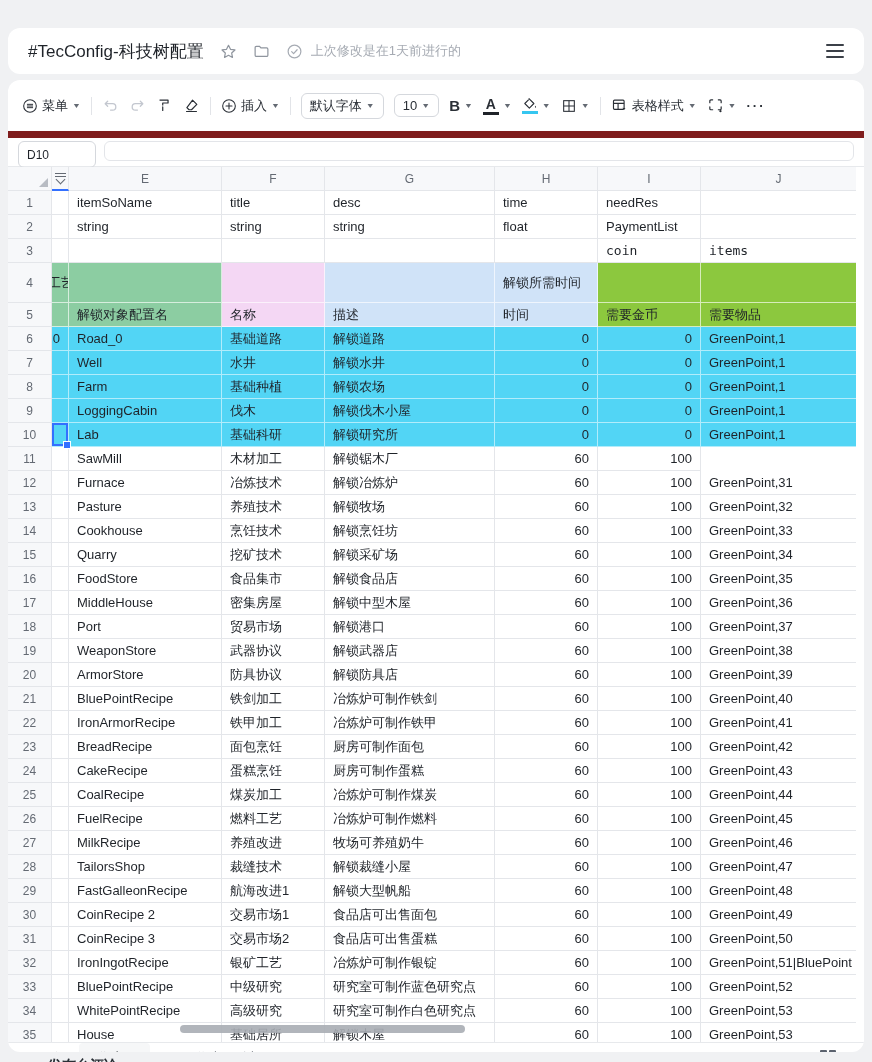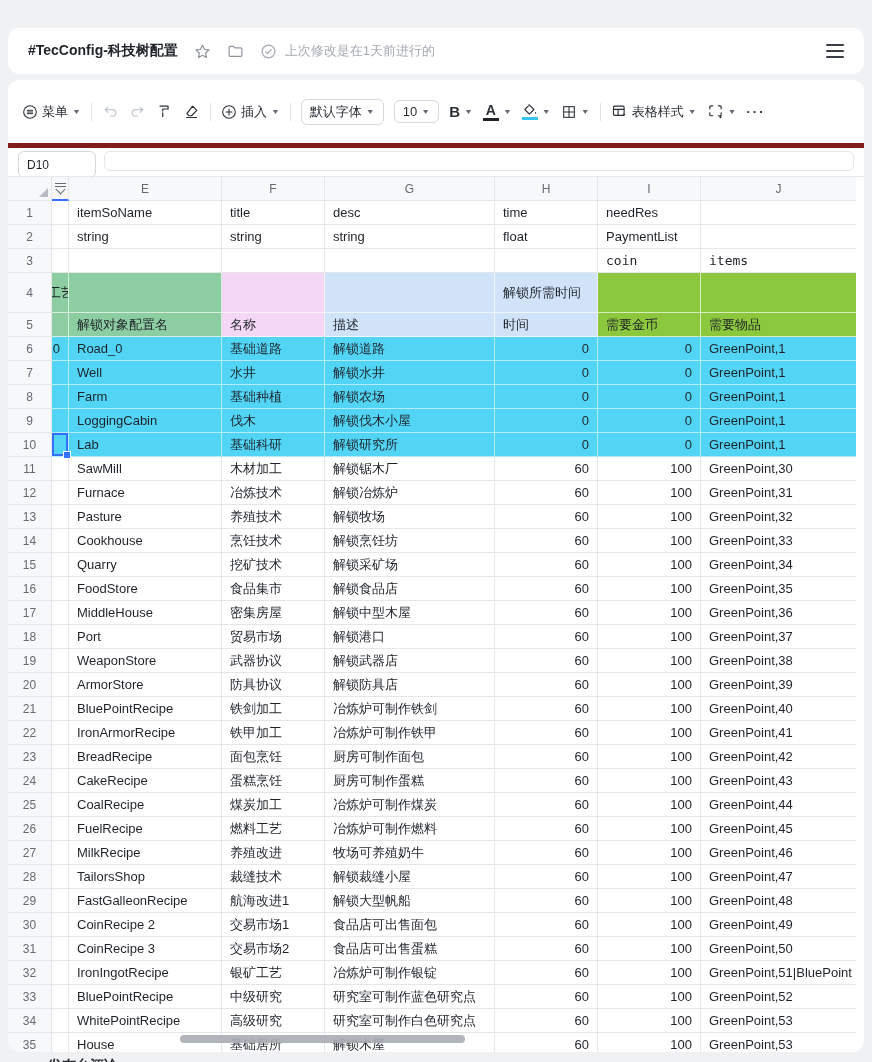--- a/index.html
+++ b/index.html
@@ -1,29 +1,29 @@
 <!DOCTYPE html>
 <html><head>
 <meta charset="utf-8">
 <style>
   html,body{margin:0;padding:0;}
   body{width:872px;height:1062px;background:#f0f1f3;font-family:"Liberation Sans","DejaVu Sans",sans-serif;overflow:hidden;position:relative;}
   .card{position:absolute;left:8px;width:856px;background:#fff;border-radius:12px;box-sizing:border-box;}
   
   #titlecard{top:28px;height:46px;display:flex;align-items:center;padding:0 20px;}
-  .doc-title{font-size:14px;font-weight:700;color:#1f2329;white-space:nowrap;}
+  .doc-title{font-size:17px;font-weight:400;color:#1f2329;white-space:nowrap;}
   .t-icon{margin-left:16px;display:flex;align-items:center;color:#8f959e;}
   .modified{margin-left:8px;font-size:13px;color:#a6abb3;white-space:nowrap;}
   .spacer{flex:1;}
   .hamburger{display:flex;flex-direction:column;gap:4px;cursor:pointer;}
   .hamburger span{display:block;width:18px;height:2px;background:#3b4048;border-radius:1px;}
   
   #maincard{top:80px;height:972px;display:flex;flex-direction:column;overflow:hidden;}
   
-  #toolbar{height:39px;flex:none;display:flex;align-items:center;padding:12px 14px;border-bottom:5px solid #7f1d1d;gap:10px;font-size:13px;color:#2a2f36;}
+  #toolbar{height:39px;flex:none;display:flex;align-items:center;padding:6px 14px;border-bottom:7px solid #7f1d1d;gap:10px;font-size:13px;color:#2a2f36;}
   .tb{display:flex;align-items:center;gap:4px;cursor:pointer;white-space:nowrap;}
   .tb svg{display:block;}
   .caret{font-size:9px;color:#646a73;transform:scaleY(.8);}
   .sep{width:1px;height:18px;background:#e2e4e8;flex:none;}
   .disabled{color:#c3c7cf;}
   .boxed{border:1px solid #d5d8dd;border-radius:6px;padding:3px 8px;}
   .b-label{font-weight:700;font-size:15px;}
   .a-wrap{display:flex;flex-direction:column;align-items:center;line-height:1;}
   .a-wrap .a{font-size:14px;font-weight:700;}
   .colorbar{width:16px;height:3px;margin-top:1px;}
@@ -340,21 +340,20 @@
         <div class="cell wJ bg-c">GreenPoint,1</div>
       </div>
       <div class="grow">
         <div class="cell rn">11</div>
         <div class="cell wD"></div>
         <div class="cell wE">SawMill</div>
         <div class="cell wF">木材加工</div>
         <div class="cell wG">解锁锯木厂</div>
         <div class="cell wH num">60</div>
         <div class="cell wI num">100</div>
-        <div class="cell wJ">GreenPoint,30</div>
       </div>
       <div class="grow">
         <div class="cell rn">12</div>
         <div class="cell wD"></div>
         <div class="cell wE">Furnace</div>
         <div class="cell wF">冶炼技术</div>
         <div class="cell wG">解锁冶炼炉</div>
         <div class="cell wH num">60</div>
         <div class="cell wI num">100</div>
         <div class="cell wJ">GreenPoint,31</div>

